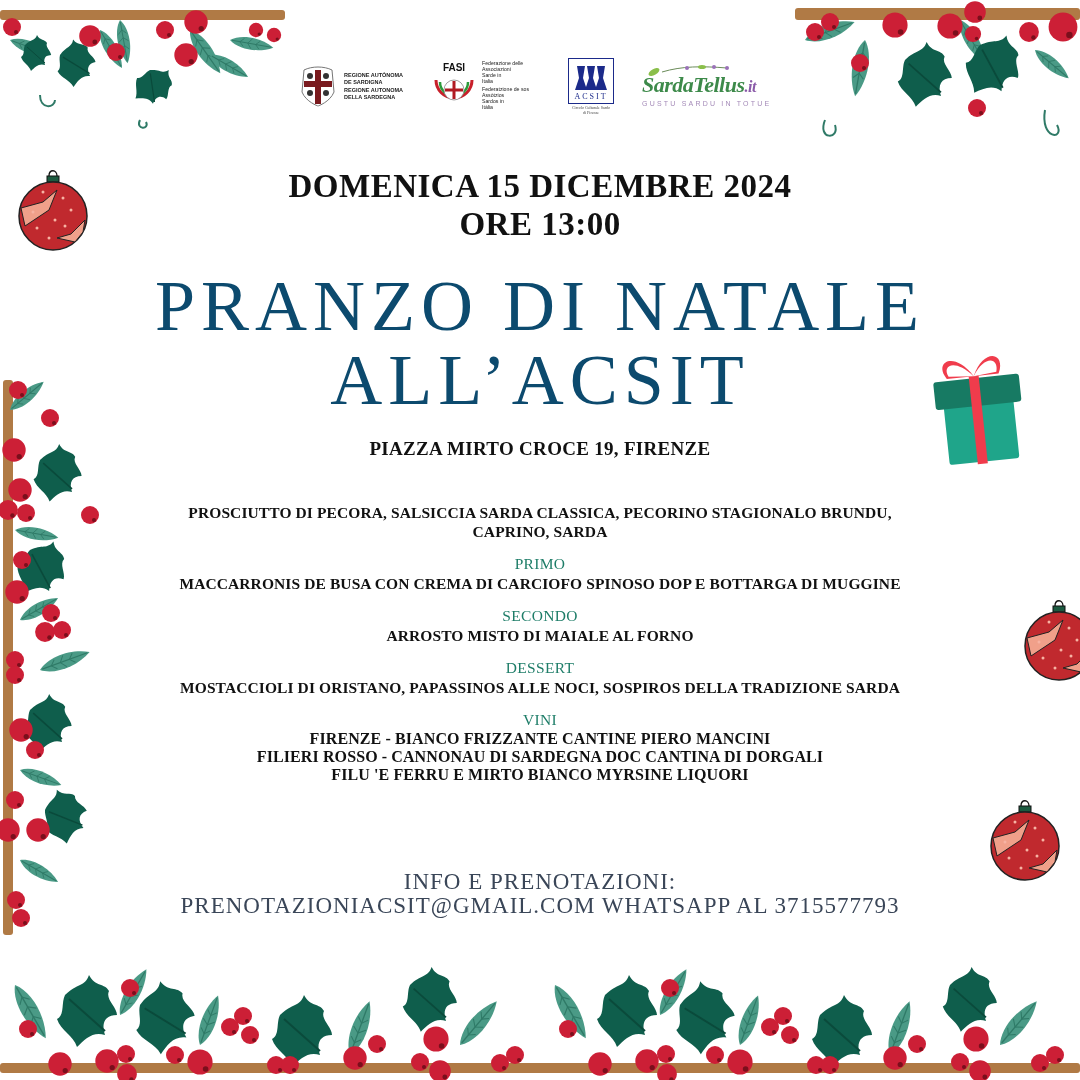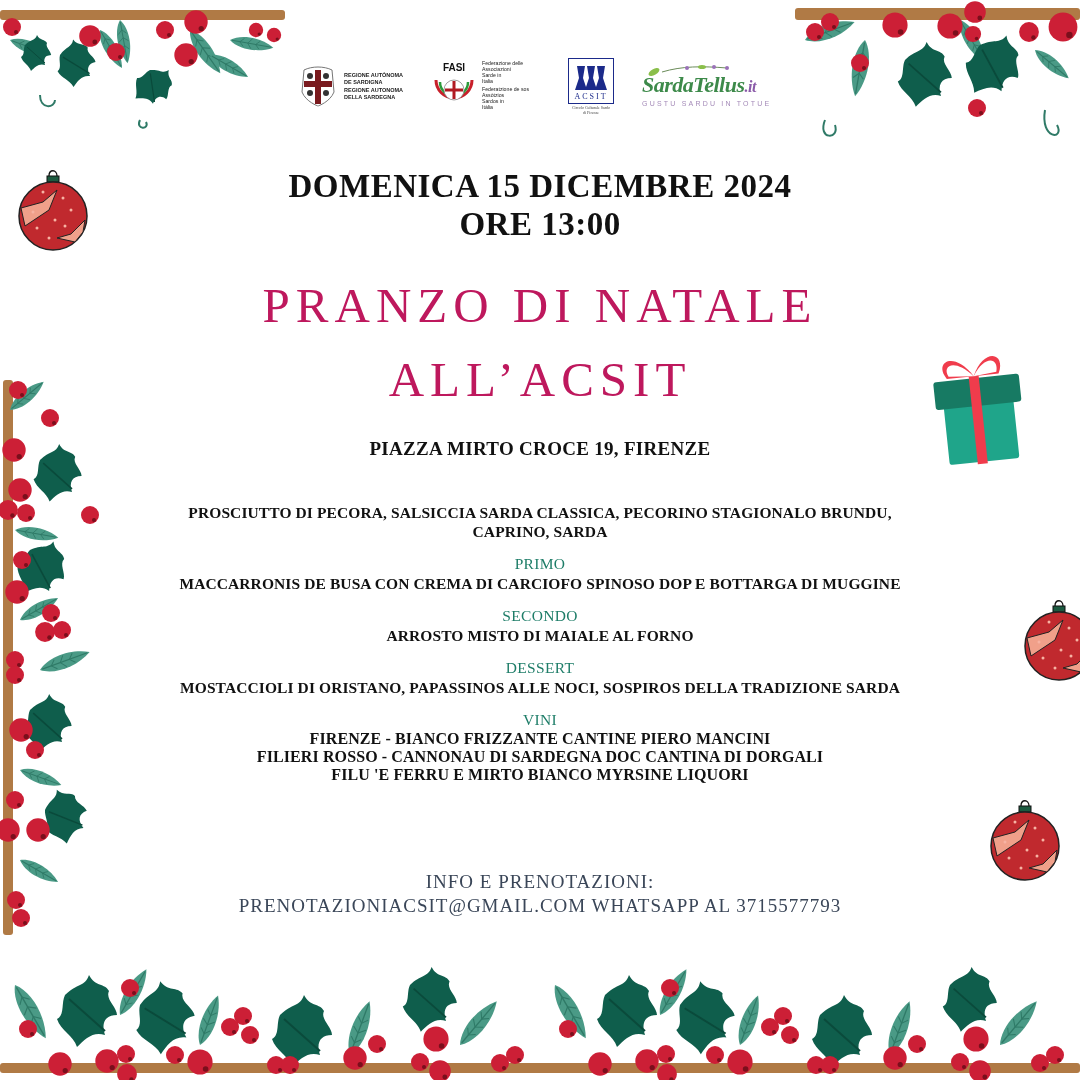--- a/index.html
+++ b/index.html
@@ -16,33 +16,33 @@
     .logo-text { font-family: "Liberation Sans", "DejaVu Sans", sans-serif; font-size: 5.5px; line-height: 6.5px; color: #222; font-weight: bold; }
     .logo-text.light { font-weight: normal; font-size: 5.2px; line-height: 6px; }
     .sardatellus-name { font-family: "Liberation Serif", serif; font-style: italic; font-weight: bold; font-size: 22px; color: #3d8a4a; letter-spacing: -0.5px; }
     .sardatellus-name .it { color: #8a5aa8; font-size: 16px; }
     .sardatellus-tag { font-family: "Liberation Sans", sans-serif; font-size: 7px; letter-spacing: 2.2px; color: #a48ab8; margin-top: 2px; }
 
     
     .date-block { position: absolute; top: 167px; left: 0; width: 1080px; text-align: center;
       font-family: "Liberation Serif", "DejaVu Serif", serif; font-weight: bold; font-size: 33px; line-height: 38px; color: #111; letter-spacing: 0.5px; }
     .title-block { position: absolute; top: 270px; left: 0; width: 1080px; text-align: center;
-      font-family: "Liberation Serif", "DejaVu Serif", serif; font-size: 49px; line-height: 72px; color: #be185d; letter-spacing: 6px; font-weight: normal; }
+      font-family: "Liberation Serif", "DejaVu Serif", serif; font-size: 72px; line-height: 72px; color: #0c4a6e; letter-spacing: 6px; font-weight: normal; }
     .address { position: absolute; top: 438px; left: 0; width: 1080px; text-align: center;
       font-family: "Liberation Serif", serif; font-weight: bold; font-size: 19px; color: #111; letter-spacing: 0.3px; }
 
     
     .menu { position: absolute; top: 503px; left: 100px; width: 880px; text-align: center; }
     .course { margin-bottom: 13px; }
     .course-title { font-family: "Liberation Sans Narrow", "Liberation Serif", serif; font-size: 15.5px; color: #1e7d68; line-height: 20px; letter-spacing: 0.3px; }
     .course-line { font-family: "Liberation Serif", serif; font-size: 15.5px; color: #111; line-height: 19px; font-weight: bold; letter-spacing: 0.1px; }
     .course.vini .course-line { font-size: 16px; line-height: 18px; }
 
     .info { position: absolute; top: 870px; left: 0; width: 1080px; text-align: center;
-      font-family: "Liberation Serif", serif; font-size: 19px; color: #3a4658; line-height: 24px; letter-spacing: 1px; }
+      font-family: "Liberation Serif", serif; font-size: 23px; color: #3a4658; line-height: 24px; letter-spacing: 1px; }
 
     
     .ornament { position: absolute; }
   </style>
 </head>
 <body>
 
 <svg width="0" height="0" style="position:absolute">
   <defs>
     <g id="holly-leaf">

